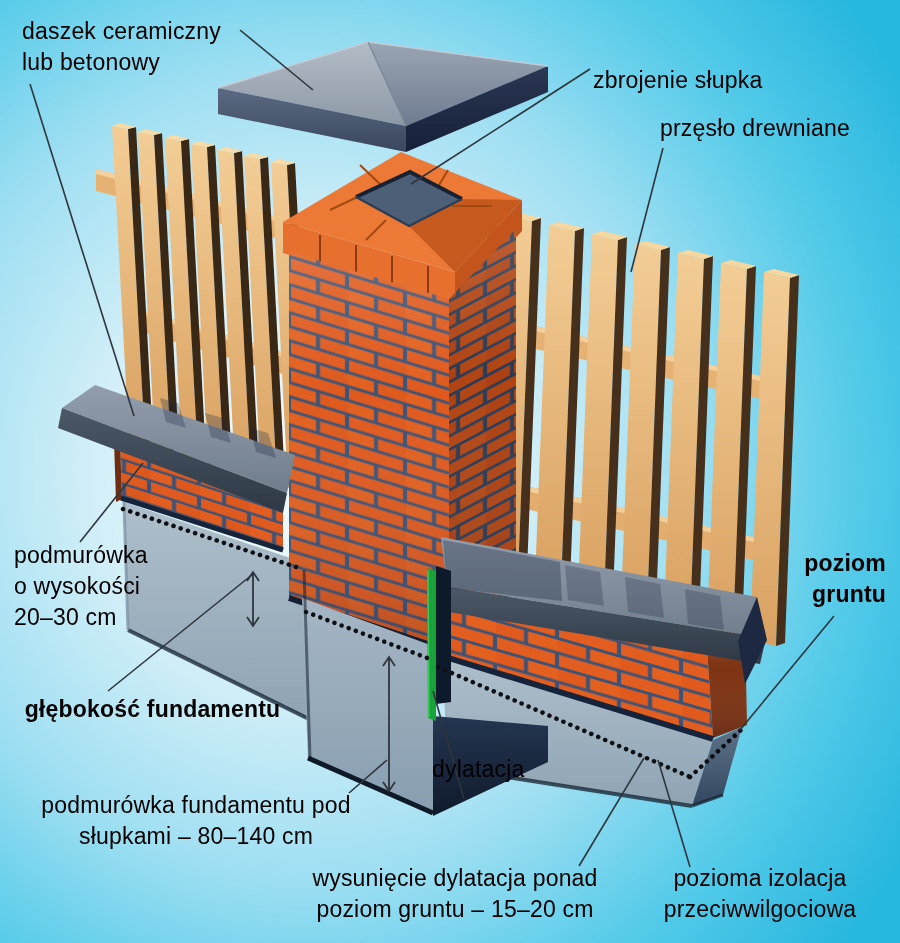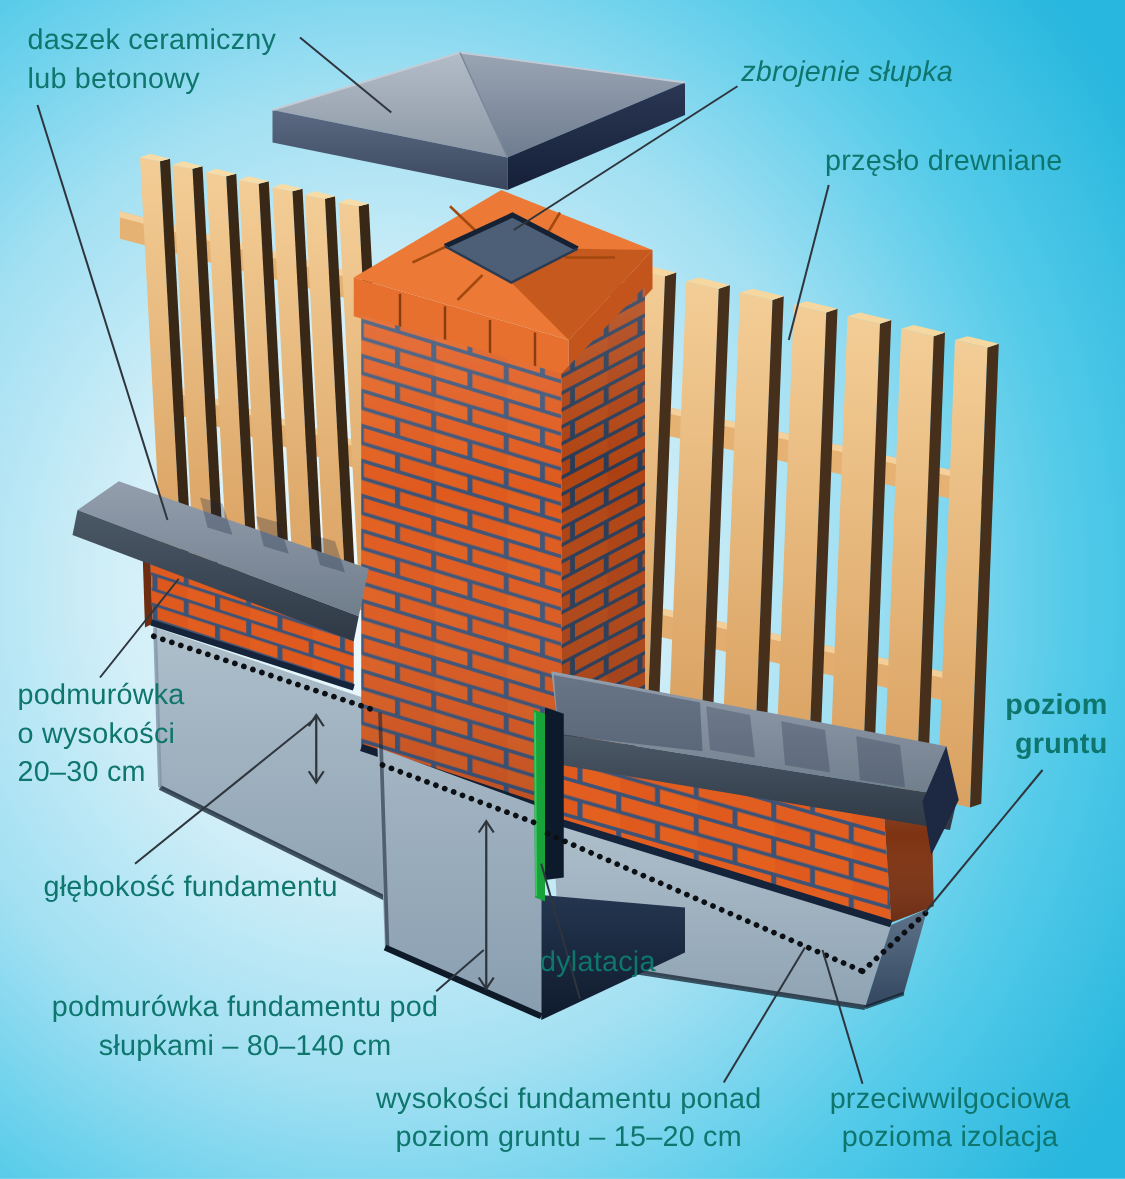--- a/index.html
+++ b/index.html
@@ -1,19 +1,19 @@
 <!DOCTYPE html>
 <html><head>
 <meta charset="utf-8">
 <style>
   html,body{margin:0;padding:0;background:#9adcef;}
   #stage{position:relative;width:900px;height:943px;overflow:hidden;
          font-family:"Liberation Sans",sans-serif;}
   #scene{position:absolute;left:0;top:0;}
-  .lbl{position:absolute;font-size:23px;line-height:31px;color:#0f766e;
+  .lbl{position:absolute;font-size:23px;line-height:31px;color:#000000;
        white-space:nowrap;letter-spacing:.2px;}
   .lbl.c{text-align:center;}
   .lbl.r{text-align:right;}
   .lbl div{white-space:nowrap;}
 </style>
 </head>
 <body>
 
 <div id="stage">
 
@@ -295,55 +295,55 @@
     <polyline points="383,666 389,657 395,666"></polyline>
     <polyline points="383,782 389,791 395,782"></polyline>
   </g>
 </svg>
 
 <div class="lbl" style="left:22px;top:16px;">
   <div>daszek ceramiczny</div>
   <div>lub betonowy</div>
 </div>
 
-<div class="lbl" style="left:593px;top:42px;font-style:italic;">
+<div class="lbl" style="left:593px;top:65px;">
   <div>zbrojenie słupka</div>
 </div>
 
 <div class="lbl" style="left:660px;top:113px;">
   <div>przęsło drewniane</div>
 </div>
 
 <div class="lbl" style="left:14px;top:540px;">
   <div>podmurówka</div>
   <div>o wysokości</div>
   <div>20–30 cm</div>
 </div>
 
 <div class="lbl r" style="left:760px;top:548px;width:126px;font-weight:bold;">
   <div>poziom</div>
   <div>gruntu</div>
 </div>
 
-<div class="lbl c" style="left:0px;top:694px;width:305px;">
+<div class="lbl c" style="left:0px;top:694px;width:305px;font-weight:bold;">
   <div>głębokość fundamentu</div>
 </div>
 
 <div class="lbl c" style="left:40px;top:790px;width:312px;">
   <div>podmurówka fundamentu pod</div>
   <div>słupkami – 80–140 cm</div>
 </div>
 
 <div class="lbl" style="left:432px;top:754px;">
   <div>dylatacja</div>
 </div>
 
 <div class="lbl c" style="left:255px;top:863px;width:400px;">
-  <div>wysokości fundamentu ponad</div>
+  <div>wysunięcie dylatacja ponad</div>
   <div>poziom gruntu – 15–20 cm</div>
 </div>
 
 <div class="lbl c" style="left:633px;top:863px;width:254px;">
+  <div>pozioma izolacja</div>
   <div>przeciwwilgociowa</div>
-  <div>pozioma izolacja</div>
 </div>
 
 </div>
 
 </body></html>

